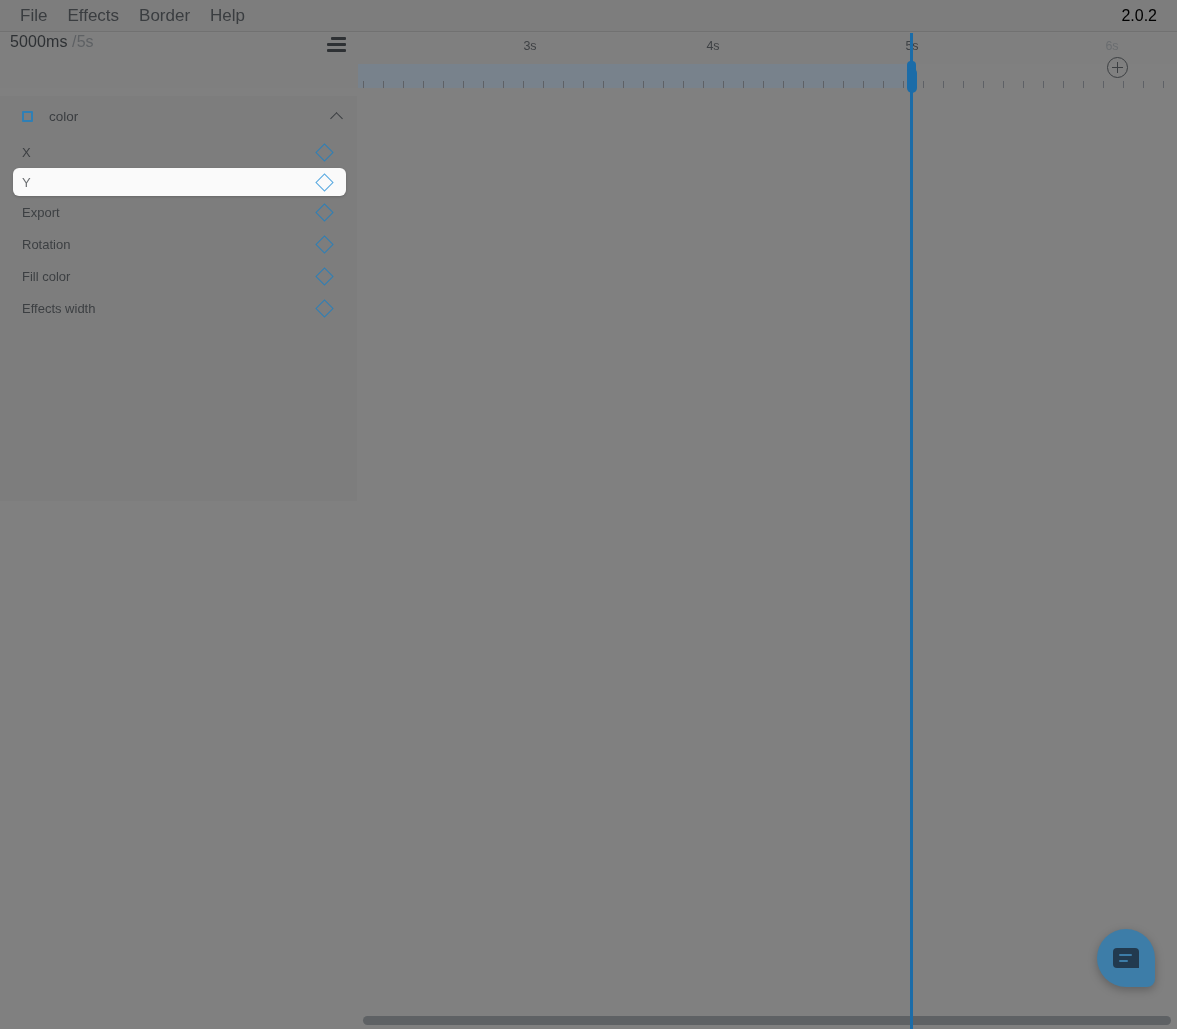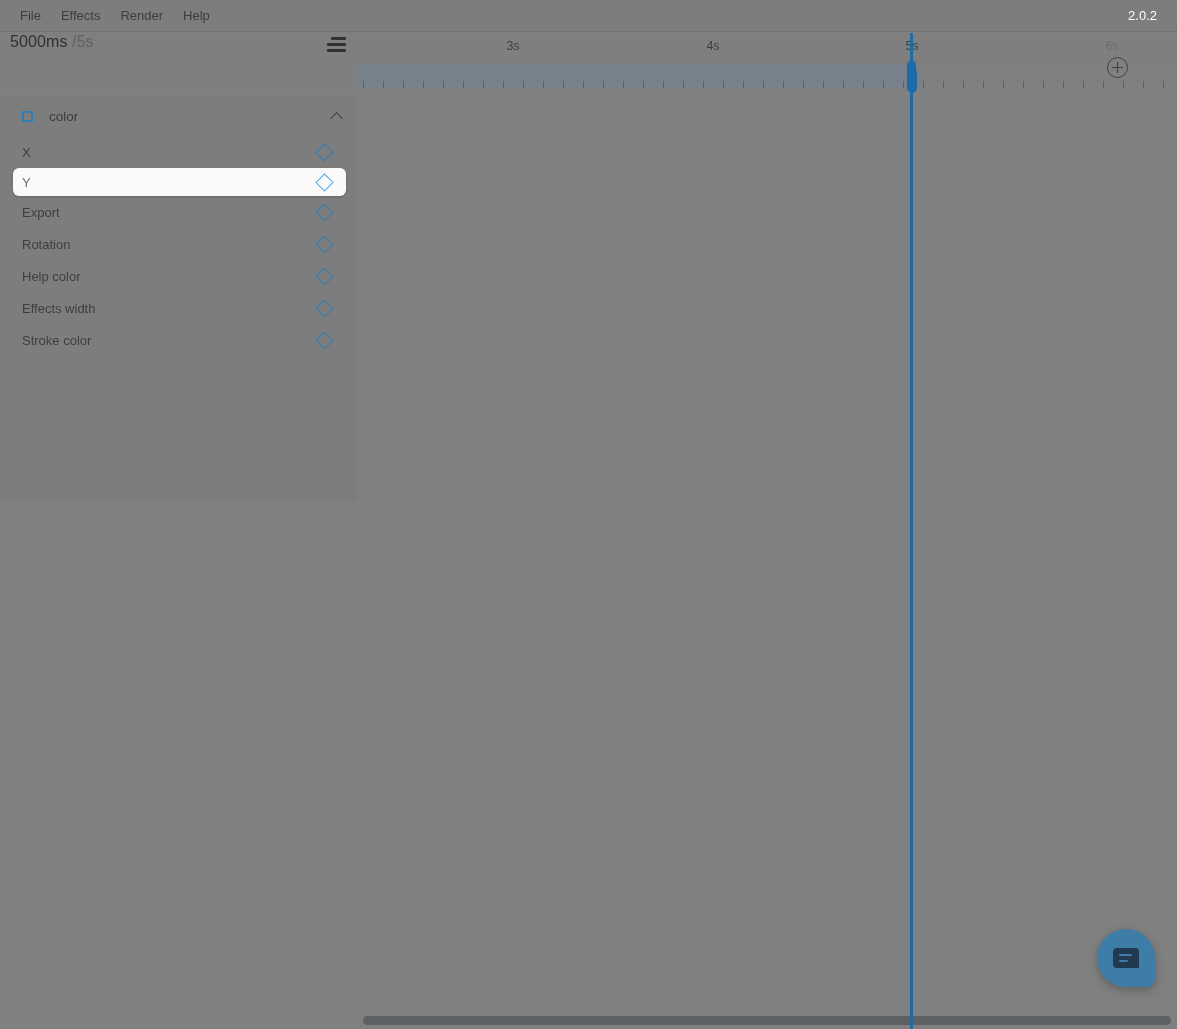--- a/index.html
+++ b/index.html
@@ -19,31 +19,31 @@
   
   .menubar {
     position: absolute; left: 0; top: 0;
     width: 1177px; height: 32px;
     background: #7d7d7d;
     border-bottom: 1px solid #717171;
     display: flex; align-items: center;
     padding: 0 10px;
   }
   .menu-item {
-    font-size: 13px;
+    font-size: 17px;
     color: #3a3d40;
     padding: 4px 10px;
     line-height: 1;
     white-space: nowrap;
     cursor: default;
   }
   .menu-spacer { flex: 1; }
   .version {
-    font-size: 13px;
-    color: #ffffff;
+    font-size: 16px;
+    color: #000000;
     padding-right: 10px;
   }
 
   
   .toolbar {
     position: absolute; left: 0; top: 33px;
     width: 358px; height: 55px;
     background: #7f7f7f;
     display: flex; align-items: flex-start;
     padding-left: 10px;
@@ -256,41 +256,41 @@
   }
 </style>
 </head>
 <body>
 
 <div id="app">
 
   <div class="menubar">
     <div class="menu-item">File</div>
     <div class="menu-item">Effects</div>
-    <div class="menu-item">Render</div>
+    <div class="menu-item">Border</div>
     <div class="menu-item">Help</div>
     <div class="menu-spacer"></div>
     <div class="version">2.0.2</div>
   </div>
 
   <div class="toolbar">
     <div class="time-readout">
       <span>5000ms</span><span class="total"> /</span><span class="total">5s</span>
     </div>
     <div class="toolbar-spacer"></div>
     <div class="lines-icon">
       <i></i>
       <i></i>
       <i></i>
     </div>
   </div>
 
   <div class="ruler-area">
     <div class="ruler-labels">
-        <div class="ruler-label" style="left: 155px;">3s</div>
+        <div class="ruler-label" style="left: 172px;">3s</div>
         <div class="ruler-label" style="left: 355px;">4s</div>
         <div class="ruler-label" style="left: 554px;">5s</div>
         <div class="ruler-label dim" style="left: 754px;">6s</div>
       </div>
     <div class="ruler-band">
       <div class="ruler-selection" style="width: 554px;"></div>
       <div class="ruler-ticks">
           <div class="tick" style="left: 5px;"></div>
           <div class="tick" style="left: 25px;"></div>
           <div class="tick" style="left: 45px;"></div>
@@ -361,29 +361,25 @@
         </div>
         <div class="prop-row">
           <span class="prop-label">Export</span>
           <span class="diamond"></span>
         </div>
         <div class="prop-row">
           <span class="prop-label">Rotation</span>
           <span class="diamond"></span>
         </div>
         <div class="prop-row">
-          <span class="prop-label">Help color</span>
+          <span class="prop-label">Fill color</span>
           <span class="diamond"></span>
         </div>
         <div class="prop-row">
           <span class="prop-label">Effects width</span>
-          <span class="diamond"></span>
-        </div>
-        <div class="prop-row">
-          <span class="prop-label">Stroke color</span>
           <span class="diamond"></span>
         </div>
       </div>
   </div>
 
   <div class="hscroll-track">
     <div class="hscroll-thumb"></div>
   </div>
 
   <div class="chat-fab">

